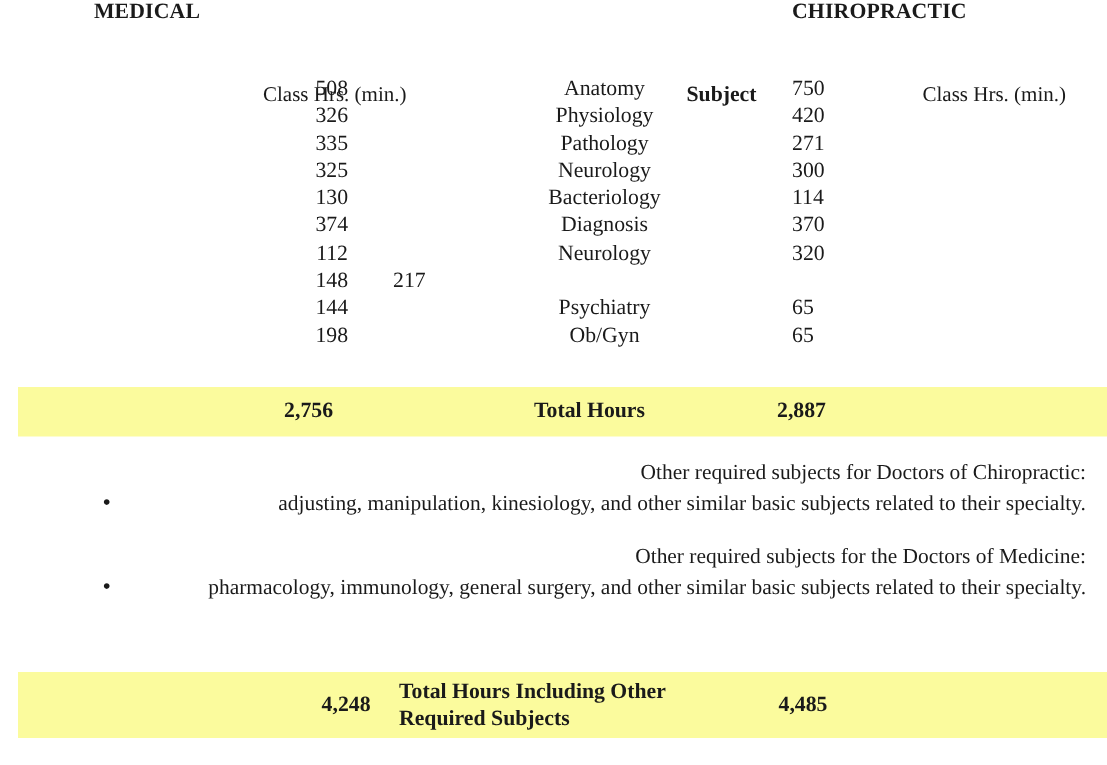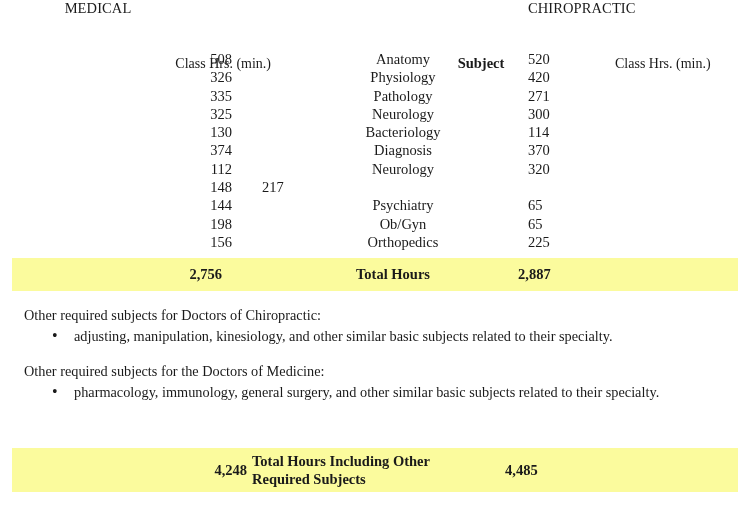--- a/index.html
+++ b/index.html
@@ -43,21 +43,21 @@
   .col-chi {
     flex: 1 1 auto;
     text-align: left;
     padding-left: 30px;
   }
 
   .hdr-row {
     height: 27px;
   }
   .hdr-main {
-    font-weight: normal;
+    font-weight: bold;
     font-size: 14.5px;
     letter-spacing: 0.1px;
   }
   .hdr-main.med {
     width: 232px;
     flex: 0 0 232px;
     text-align: center;
     padding-right: 36px;
     box-sizing: border-box;
   }
@@ -133,40 +133,41 @@
 
   
   #grand-band .band-num-left {
     width: 235px;
     flex: 0 0 235px;
     padding-right: 0;
   }
   #grand-band .band-lbl-center {
     width: 218px;
     flex: 0 0 218px;
-    margin-left: 5px;
+    margin-left: 19px;
     text-align: left;
     line-height: 1.25;
     font-size: 14.5px;
   }
   #grand-band .band-num-right {
     padding-left: 35px;
   }
 
   
   .notes {
     position: absolute;
     left: 24px;
     top: 306px;
     width: 700px;
     font-size: 14.3px;
     line-height: 1.32;
   }
   .note-block {
     margin-bottom: 16px;
+    text-align: right;
   }
   .note-lead {
     margin: 0 0 2px 0;
   }
   .note-bullet {
     display: flex;
     align-items: flex-start;
     padding-left: 28px;
   }
   .bullet-dot {
@@ -193,21 +194,21 @@
   <div class="row sub-row">
     <div class="col-med sub-lbl">Class Hrs. (min.)</div>
     <div class="col-subj sub-lbl bold">Subject</div>
     <div class="col-chi sub-lbl">Class Hrs. (min.)</div>
   </div>
 
   <div id="data-rows">
       <div class="row">
         <div class="col-med data-cell">508</div>
         <div class="col-subj data-cell">Anatomy</div>
-        <div class="col-chi data-cell">520</div>
+        <div class="col-chi data-cell">750</div>
       </div>
       <div class="row">
         <div class="col-med data-cell">326</div>
         <div class="col-subj data-cell">Physiology</div>
         <div class="col-chi data-cell">420</div>
       </div>
       <div class="row">
         <div class="col-med data-cell">335</div>
         <div class="col-subj data-cell">Pathology</div>
         <div class="col-chi data-cell">271</div>
@@ -238,25 +239,20 @@
       </div>
       <div class="row">
         <div class="col-med data-cell">144</div>
         <div class="col-subj data-cell">Psychiatry</div>
         <div class="col-chi data-cell">65</div>
       </div>
       <div class="row">
         <div class="col-med data-cell">198</div>
         <div class="col-subj data-cell">Ob/Gyn</div>
         <div class="col-chi data-cell">65</div>
-      </div>
-      <div class="row">
-        <div class="col-med data-cell">156</div>
-        <div class="col-subj data-cell">Orthopedics</div>
-        <div class="col-chi data-cell">225</div>
       </div>
     </div>
 
 </div>
 
 <div class="band" id="total-band">
   <div class="band-inner">
     <div class="band-num-left">2,756</div>
     <div class="band-lbl-center">Total Hours</div>
     <div class="band-num-right">2,887</div>

